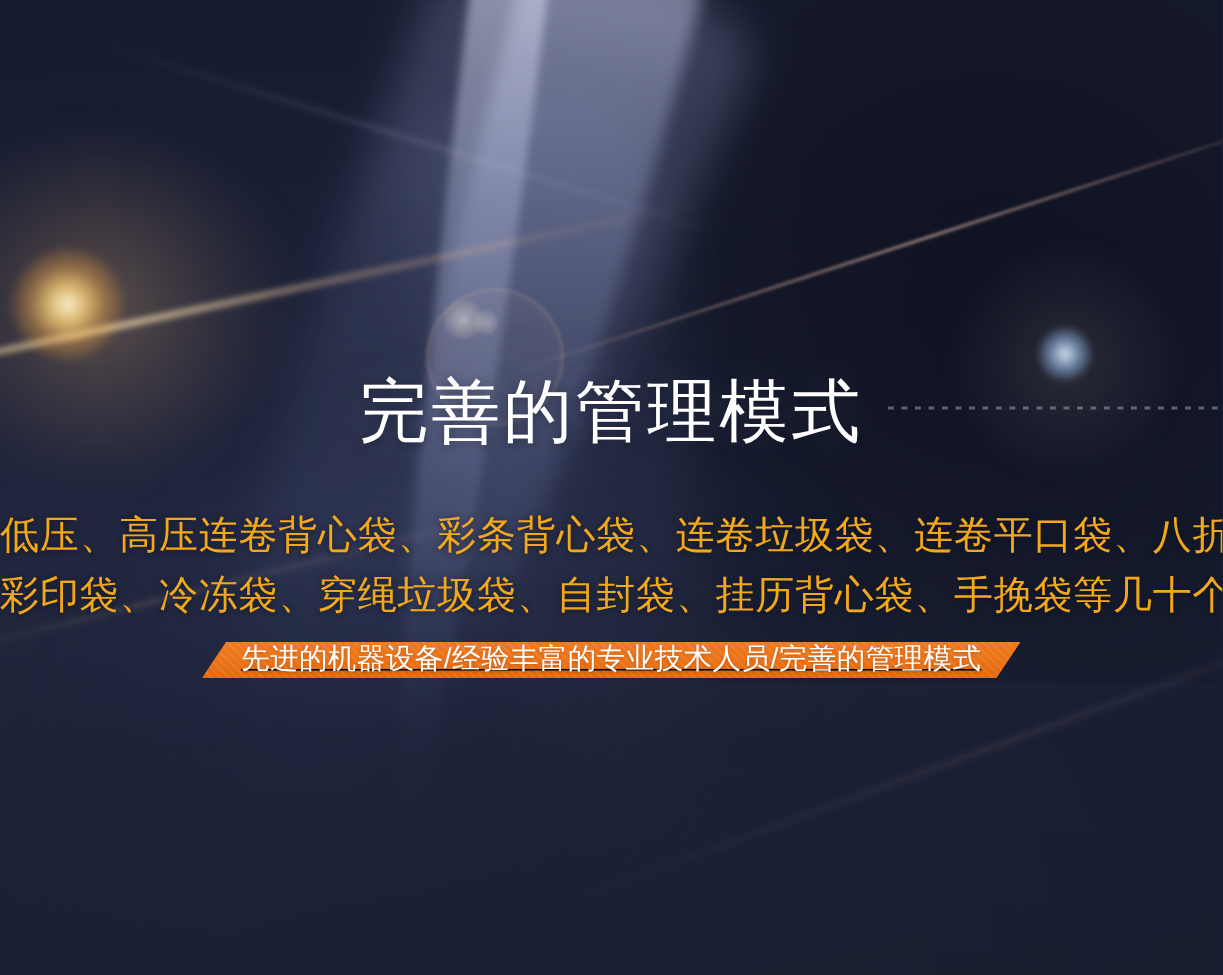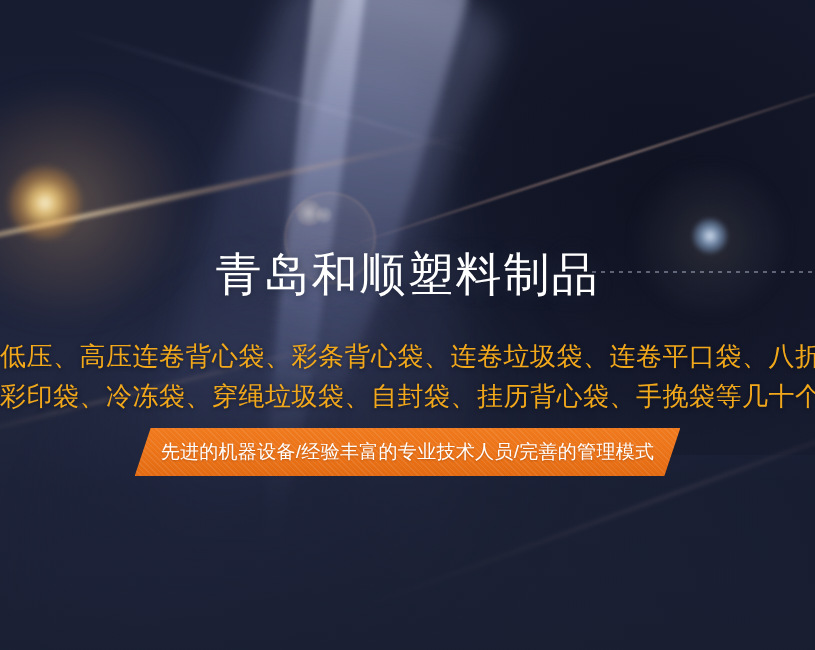--- a/index.html
+++ b/index.html
@@ -241,28 +241,29 @@
   .ribbon-wrap {
     position: absolute;
     left: 0;
     right: 0;
     top: 428px;
     display: flex;
     justify-content: center;
   }
   .ribbon {
     position: relative;
-    height: 48px;
+    height: 24px;
     display: flex;
     align-items: center;
     justify-content: center;
     padding: 0 26px;
     background: linear-gradient(to bottom, #f07a1e 0%, #ec7419 45%, #e26a12 100%);
     clip-path: polygon(16px 0, 100% 0, calc(100% - 16px) 100%, 0 100%);
     box-shadow: 0 2px 10px rgba(10,14,30,0.45);
+    text-decoration: underline;
   }
   .ribbon-texture {
     position: absolute;
     inset: 0;
     background-image: repeating-linear-gradient(45deg, rgba(255,255,255,0.085) 0 1px, rgba(255,255,255,0) 1px 4px);
     pointer-events: none;
   }
   .ribbon-label {
     position: relative;
     color: #ffffff;
@@ -301,21 +302,21 @@
 
   <div class="flare-cool-glow"></div>
   <div class="flare-cool-core"></div>
 
   <div class="bg-bottom-dark"></div>
 
   <div class="content">
 
     <div class="title-rule"></div>
 
-    <div class="main-title">青岛和顺塑料制品</div>
+    <div class="main-title">完善的管理模式</div>
 
     <div class="subtitle-block">
       <div class="subtitle-line">低压、高压连卷背心袋、彩条背心袋、连卷垃圾袋、连卷平口袋、八折垃圾袋、</div>
       <div class="subtitle-line">彩印袋、冷冻袋、穿绳垃圾袋、自封袋、挂历背心袋、手挽袋等几十个品种</div>
     </div>
 
     <div class="ribbon-wrap">
       <div class="ribbon">
         <div class="ribbon-texture"></div>
         <span class="ribbon-label">先进的机器设备/经验丰富的专业技术人员/完善的管理模式</span>

